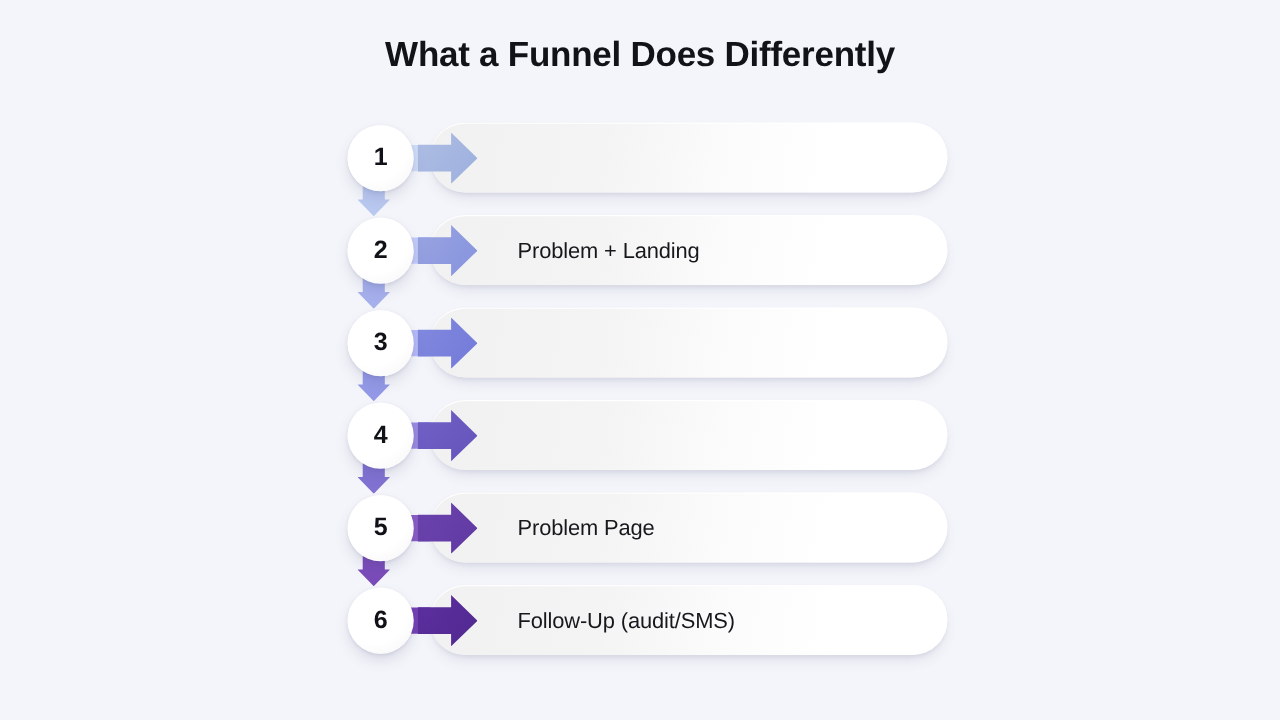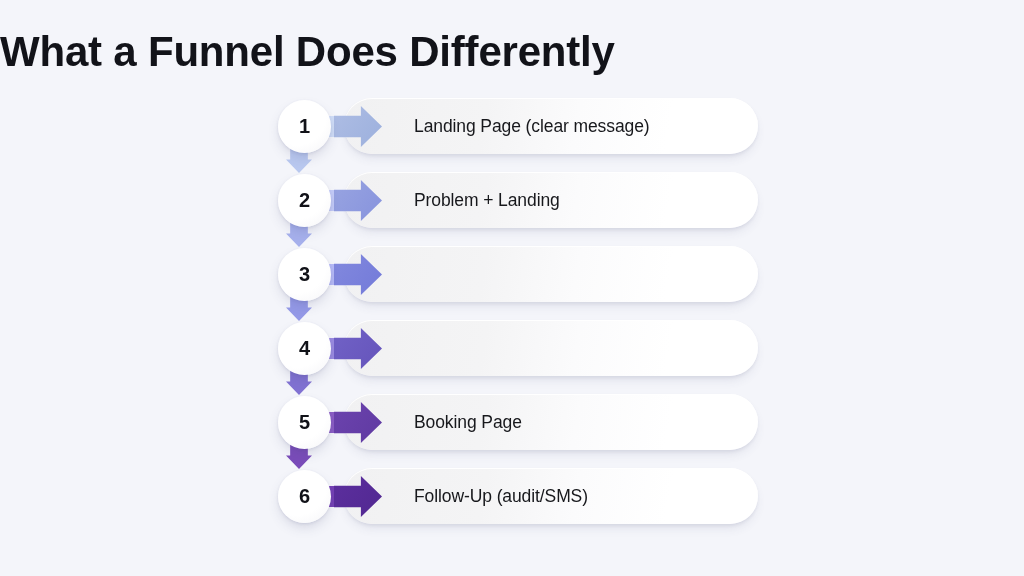--- a/index.html
+++ b/index.html
@@ -13,22 +13,22 @@
     font-family: "Liberation Sans", sans-serif;
     overflow: hidden;
     position: relative;
   }
 
   #page-title {
     position: absolute;
     top: 28px;
     left: 0;
     width: 1024px;
-    text-align: left;
-    font-size: 42px;
+    text-align: center;
+    font-size: 28px;
     font-weight: bold;
     letter-spacing: -0.2px;
     color: #121319;
   }
 
   #funnel {
     position: absolute;
     top: 96px;
     left: 0;
     width: 1024px;
@@ -128,21 +128,20 @@
 
 <div id="page-title">What a Funnel Does Differently</div>
 
 <div id="funnel">
     <div class="connector" style="top: 52px; background: rgb(185, 200, 239);"></div>
     <div class="step-row" style="top: 2px;">
       <div class="pill"></div>
       <div class="arrow-tail" style="background: rgb(207, 220, 246);"></div>
       <div class="arrow-head" style="background: linear-gradient(125deg, rgb(174, 189, 228) 0%, rgb(156, 176, 221) 100%);"></div>
       <div class="num-circle">1</div>
-      <div class="pill-label">Landing Page (clear message)</div>
     </div>
     <div class="connector" style="top: 126px; background: rgb(166, 176, 236);"></div>
     <div class="step-row" style="top: 76px;">
       <div class="pill"></div>
       <div class="arrow-tail" style="background: rgb(195, 202, 247);"></div>
       <div class="arrow-head" style="background: linear-gradient(125deg, rgb(152, 164, 225) 0%, rgb(135, 147, 221) 100%);"></div>
       <div class="num-circle">2</div>
       <div class="pill-label">Problem + Landing</div>
     </div>
     <div class="connector" style="top: 200px; background: rgb(148, 153, 231);"></div>
@@ -158,21 +157,21 @@
       <div class="arrow-tail" style="background: rgb(154, 138, 224);"></div>
       <div class="arrow-head" style="background: linear-gradient(125deg, rgb(113, 98, 198) 0%, rgb(101, 84, 187) 100%);"></div>
       <div class="num-circle">4</div>
     </div>
     <div class="connector" style="top: 348px; background: rgb(122, 76, 185);"></div>
     <div class="step-row" style="top: 298px;">
       <div class="pill"></div>
       <div class="arrow-tail" style="background: rgb(138, 92, 196);"></div>
       <div class="arrow-head" style="background: linear-gradient(125deg, rgb(108, 67, 174) 0%, rgb(95, 58, 161) 100%);"></div>
       <div class="num-circle">5</div>
-      <div class="pill-label">Booking Page</div>
+      <div class="pill-label">Problem Page</div>
     </div>
     <div class="step-row" style="top: 372px;">
       <div class="pill"></div>
       <div class="arrow-tail" style="background: rgb(116, 64, 180);"></div>
       <div class="arrow-head" style="background: linear-gradient(125deg, rgb(92, 47, 158) 0%, rgb(81, 40, 145) 100%);"></div>
       <div class="num-circle">6</div>
       <div class="pill-label">Follow-Up (audit/SMS)</div>
     </div>
   </div>
 

